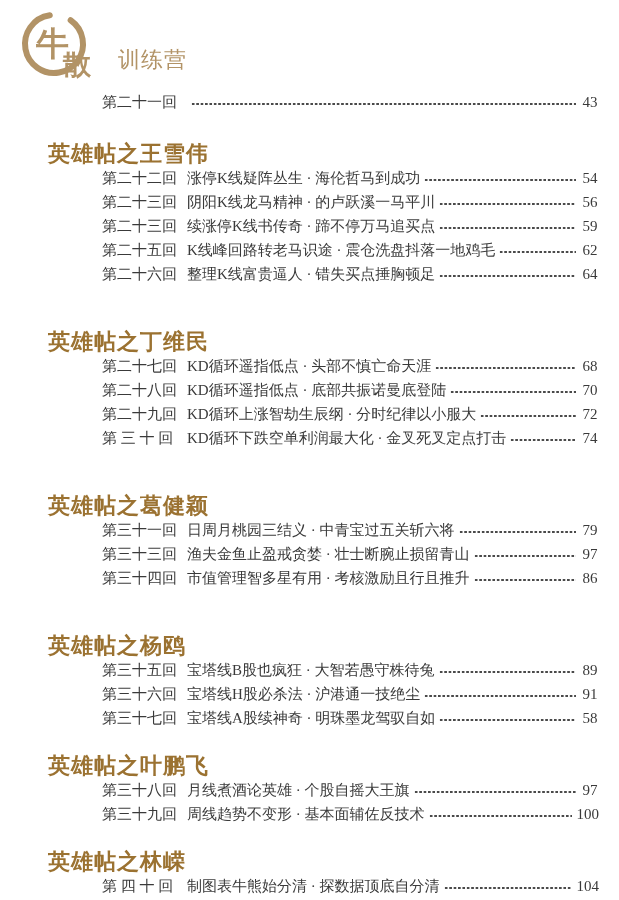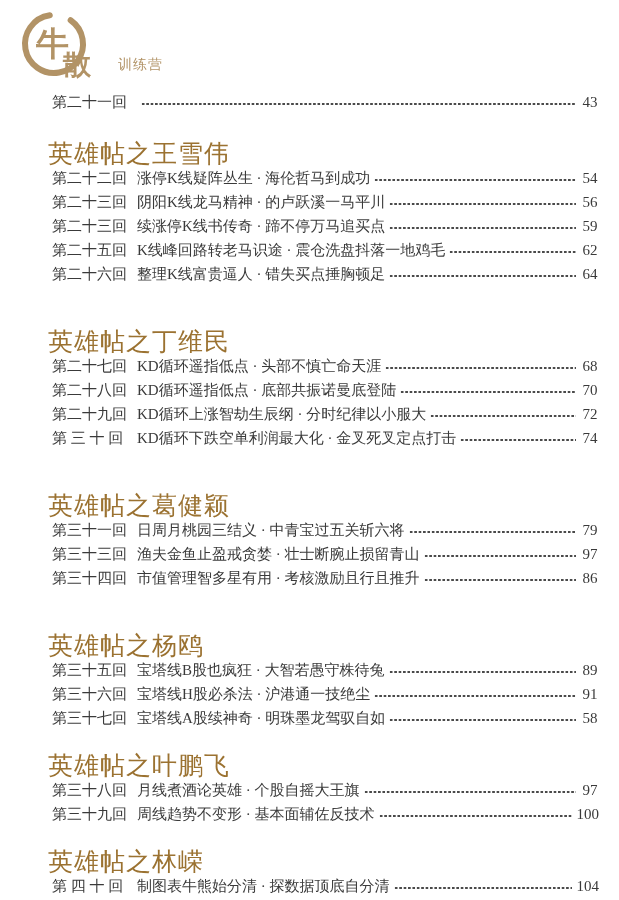--- a/index.html
+++ b/index.html
@@ -17,45 +17,45 @@
     position:relative;overflow:hidden;
   }
   
   .logo{
     position:absolute;top:4px;left:12px;
     display:flex;align-items:flex-end;
   }
   .logo-suffix{
     color:var(--tan);
     font-family:"DejaVu Sans","Liberation Sans",sans-serif;
-    font-size:14px;line-height:1;letter-spacing:1px;
+    font-size:22px;line-height:1;letter-spacing:1px;
     margin:4px 0 9px -12px;
   }
   .ring{stroke:var(--tan);fill:none;stroke-width:6;stroke-linecap:round}
   .logo-char{fill:var(--tan);font-family:"DejaVu Serif","Liberation Serif",serif;font-weight:bold}
   
   .toc{padding:90px 20px 0 0}
   .entry{
     display:flex;align-items:center;
-    height:24px;margin-left:52px;
+    height:24px;margin-left:102px;
     font-size:15px;line-height:24px;
   }
   .chapter{flex:none;width:85px;white-space:pre}
   .title{flex:none;white-space:pre}
   .leader{
     flex:1;height:24px;margin:0 1px 0 4px;min-width:8px;
     background-image:radial-gradient(circle 1.1px at 2.2px 14px,var(--dot) 97%,transparent 100%);
     background-size:4.4px 24px;
     background-repeat:repeat-x;
   }
   .pagenum{flex:none;min-width:18px;text-align:center;padding-left:4px}
   h2.section-header{
     margin:44px 0 0 48px;height:24px;
     font-family:"DejaVu Sans","Liberation Sans",sans-serif;
-    font-size:25px;line-height:24px;font-weight:400;
+    font-size:22px;line-height:24px;font-weight:700;
     color:var(--accent);letter-spacing:1px;
   }
   h2.section-header:nth-of-type(1){margin-top:28px}
   h2.section-header:nth-of-type(5),
   h2.section-header:nth-of-type(6){margin-top:24px}
   
   .footer{
     margin-top:8px;text-align:center;
     font-size:14px;color:#444444;
   }

